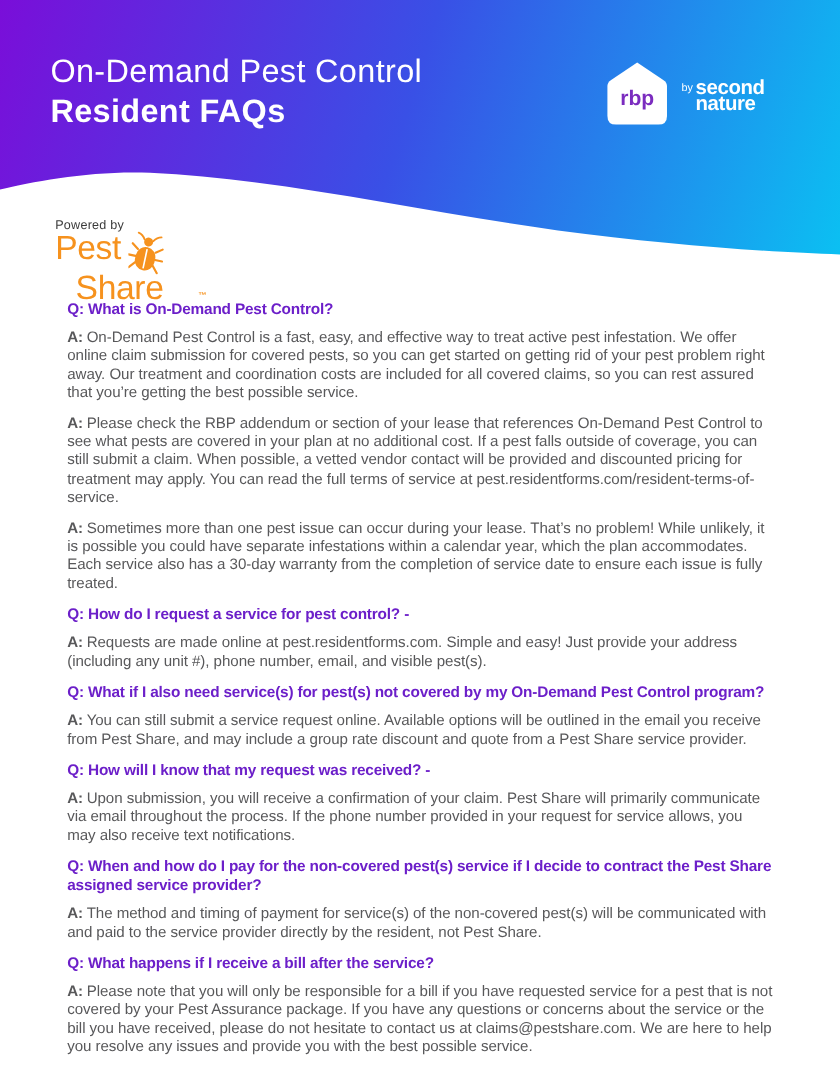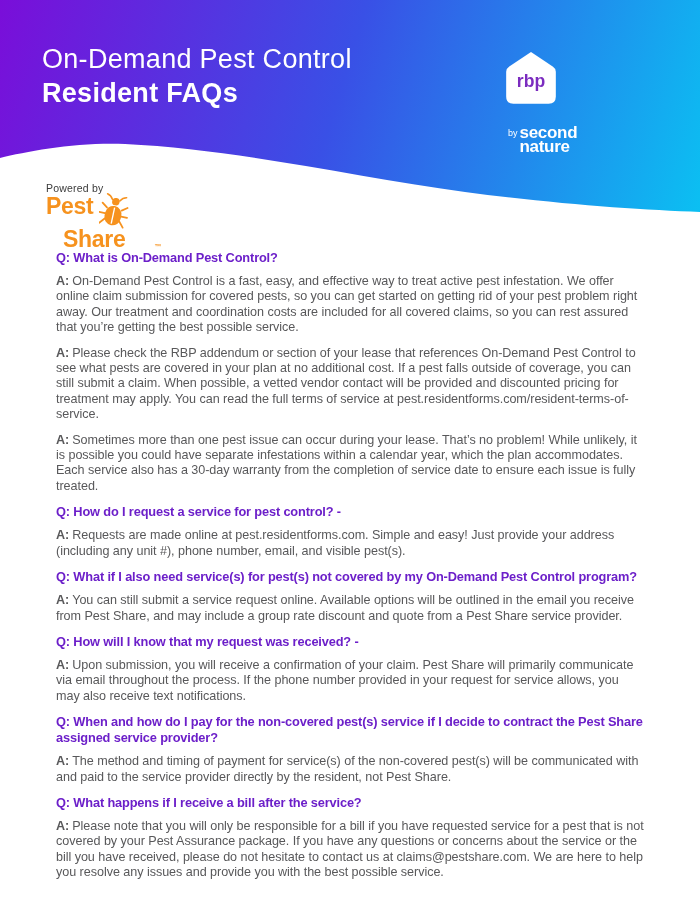--- a/index.html
+++ b/index.html
@@ -19,32 +19,32 @@
   }
   .page{width:700px;height:906px;background:#fff;position:relative;}
 
   
   header{position:relative;width:624px;height:215px;}
   .wave{position:absolute;top:0;left:0;width:700px;height:215px;display:block;}
   .titles{position:absolute;left:42px;top:42px;color:#ffffff;}
   .title-1{font-size:27px;font-weight:400;letter-spacing:.3px;line-height:34px;}
   .title-2{font-size:27px;font-weight:700;letter-spacing:.3px;line-height:34px;}
 
-  .rbp{position:absolute;left:501px;top:49px;display:flex;align-items:flex-start;flex-direction:column;}
+  .rbp{position:absolute;left:501px;top:49px;display:flex;align-items:flex-start;}
   .rbp-badge{width:60px;height:60px;display:block;}
   .rbp-badge text{font-family:"Liberation Sans","DejaVu Sans",sans-serif;font-weight:700;}
   .sn-group{display:flex;margin-left:7px;margin-top:17px;color:#fff;}
   .sn-by{font-size:9px;margin-top:2px;margin-right:2px;font-weight:400;}
   .sn-stack{display:flex;flex-direction:column;align-items:flex-start;font-weight:700;
             font-size:17px;line-height:14px;letter-spacing:-0.3px;}
 
   .powered{position:absolute;left:46px;top:182px;}
   .powered-label{font-size:10.5px;color:var(--powered);letter-spacing:.2px;margin-bottom:2px;}
   .ps-row{display:flex;align-items:flex-start;}
-  .ps-word{color:var(--orange);font-weight:700;font-size:23px;line-height:21px;letter-spacing:-0.3px;}
+  .ps-word{color:var(--orange);font-weight:400;font-size:28px;line-height:21px;letter-spacing:-0.3px;}
   .bug{width:30px;height:37px;margin-left:6px;margin-top:-4px;}
   .ps-row2{margin-left:17px;display:flex;align-items:flex-end;gap:28px;}
   .ps-tm{color:var(--orange);font-size:7px;font-weight:700;margin-top:3px;margin-left:1px;}
 
   
   main{padding:0 56px;margin-top:35px;}
   .faq-item{margin-bottom:10px;}
   .faq-q{color:var(--question);font-size:12.8px;font-weight:700;
          line-height:16px;letter-spacing:-0.15px;margin-bottom:8px;}
   .faq-a{color:var(--body);font-size:12.6px;font-weight:400;

